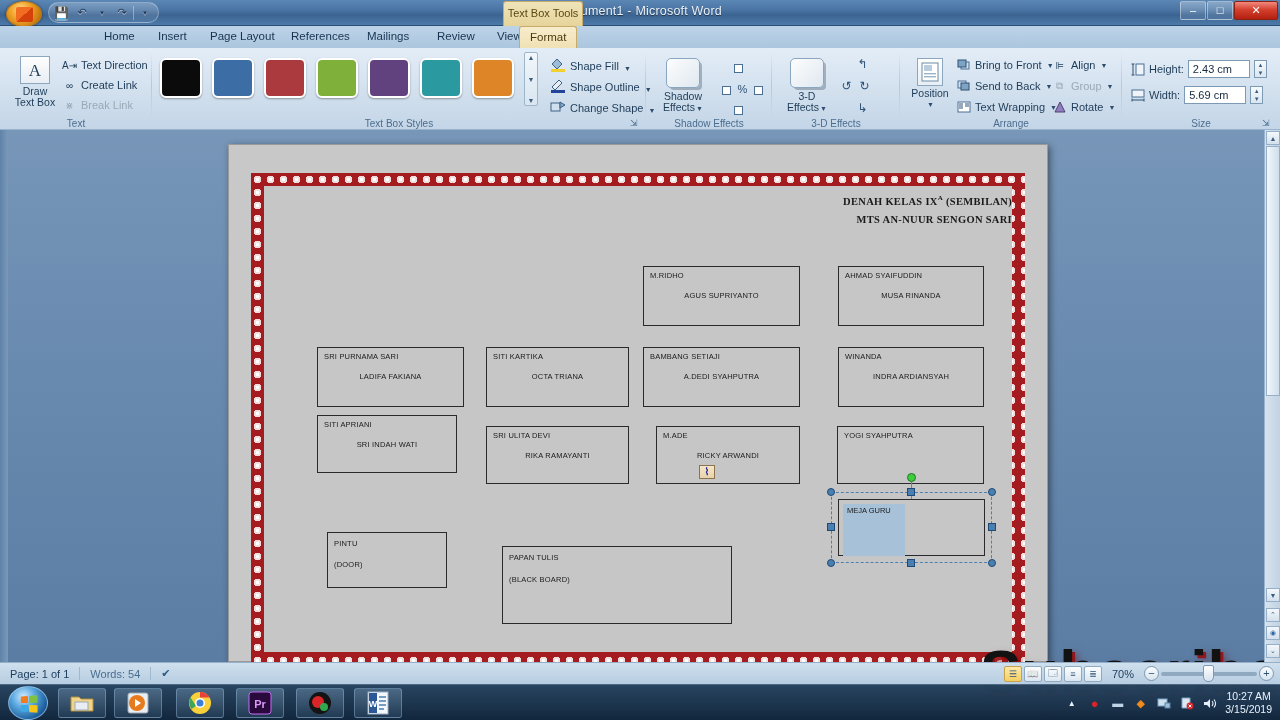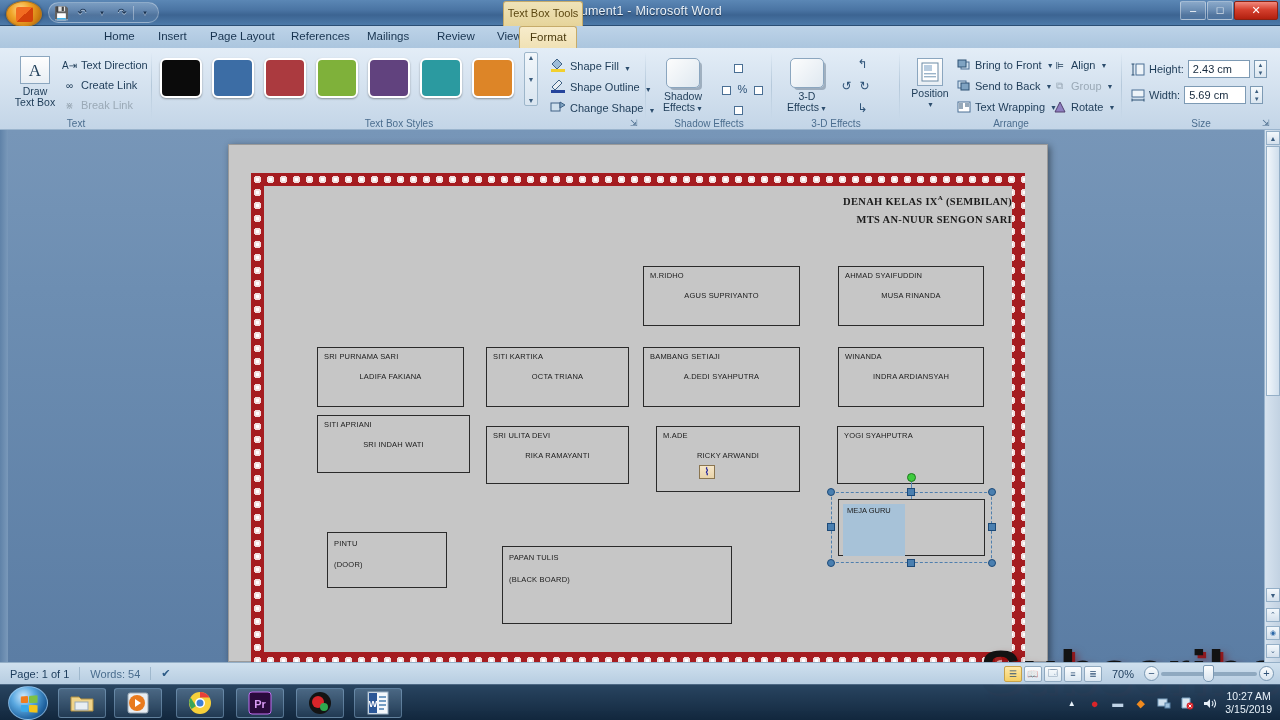--- a/index.html
+++ b/index.html
@@ -644,29 +644,29 @@
           </div>
           <div class="tbox" style="left:379px; top:161px; width:157px; height:60px">
             <div class="n1">BAMBANG SETIAJI</div>
             <div class="n2">A.DEDI SYAHPUTRA</div>
           </div>
           <div class="tbox" style="left:574px; top:161px; width:146px; height:60px">
             <div class="n1">WINANDA</div>
             <div class="n2">INDRA ARDIANSYAH</div>
           </div>
 
-          <div class="tbox" style="left:53px; top:229px; width:153px; height:58px">
+          <div class="tbox" style="left:53px; top:229px; width:140px; height:58px">
             <div class="n1">SITI APRIANI</div>
             <div class="n2">SRI INDAH WATI</div>
           </div>
           <div class="tbox" style="left:222px; top:240px; width:143px; height:58px">
             <div class="n1">SRI ULITA DEVI</div>
             <div class="n2">RIKA RAMAYANTI</div>
           </div>
-          <div class="tbox" style="left:392px; top:240px; width:144px; height:66px">
+          <div class="tbox" style="left:392px; top:240px; width:144px; height:58px">
             <div class="n1">M.ADE</div>
             <div class="n2">RICKY ARWANDI</div>
             <div class="cursor-icon">⌇</div>
           </div>
           <div class="tbox" style="left:573px; top:240px; width:147px; height:58px">
             <div class="n1">YOGI SYAHPUTRA</div>
           </div>
 
           <div class="sel-wrap" style="left:574px; top:313px; width:147px; height:57px">
             <div class="rot-line" style="left:73px; top:-17px; height:17px"></div>

